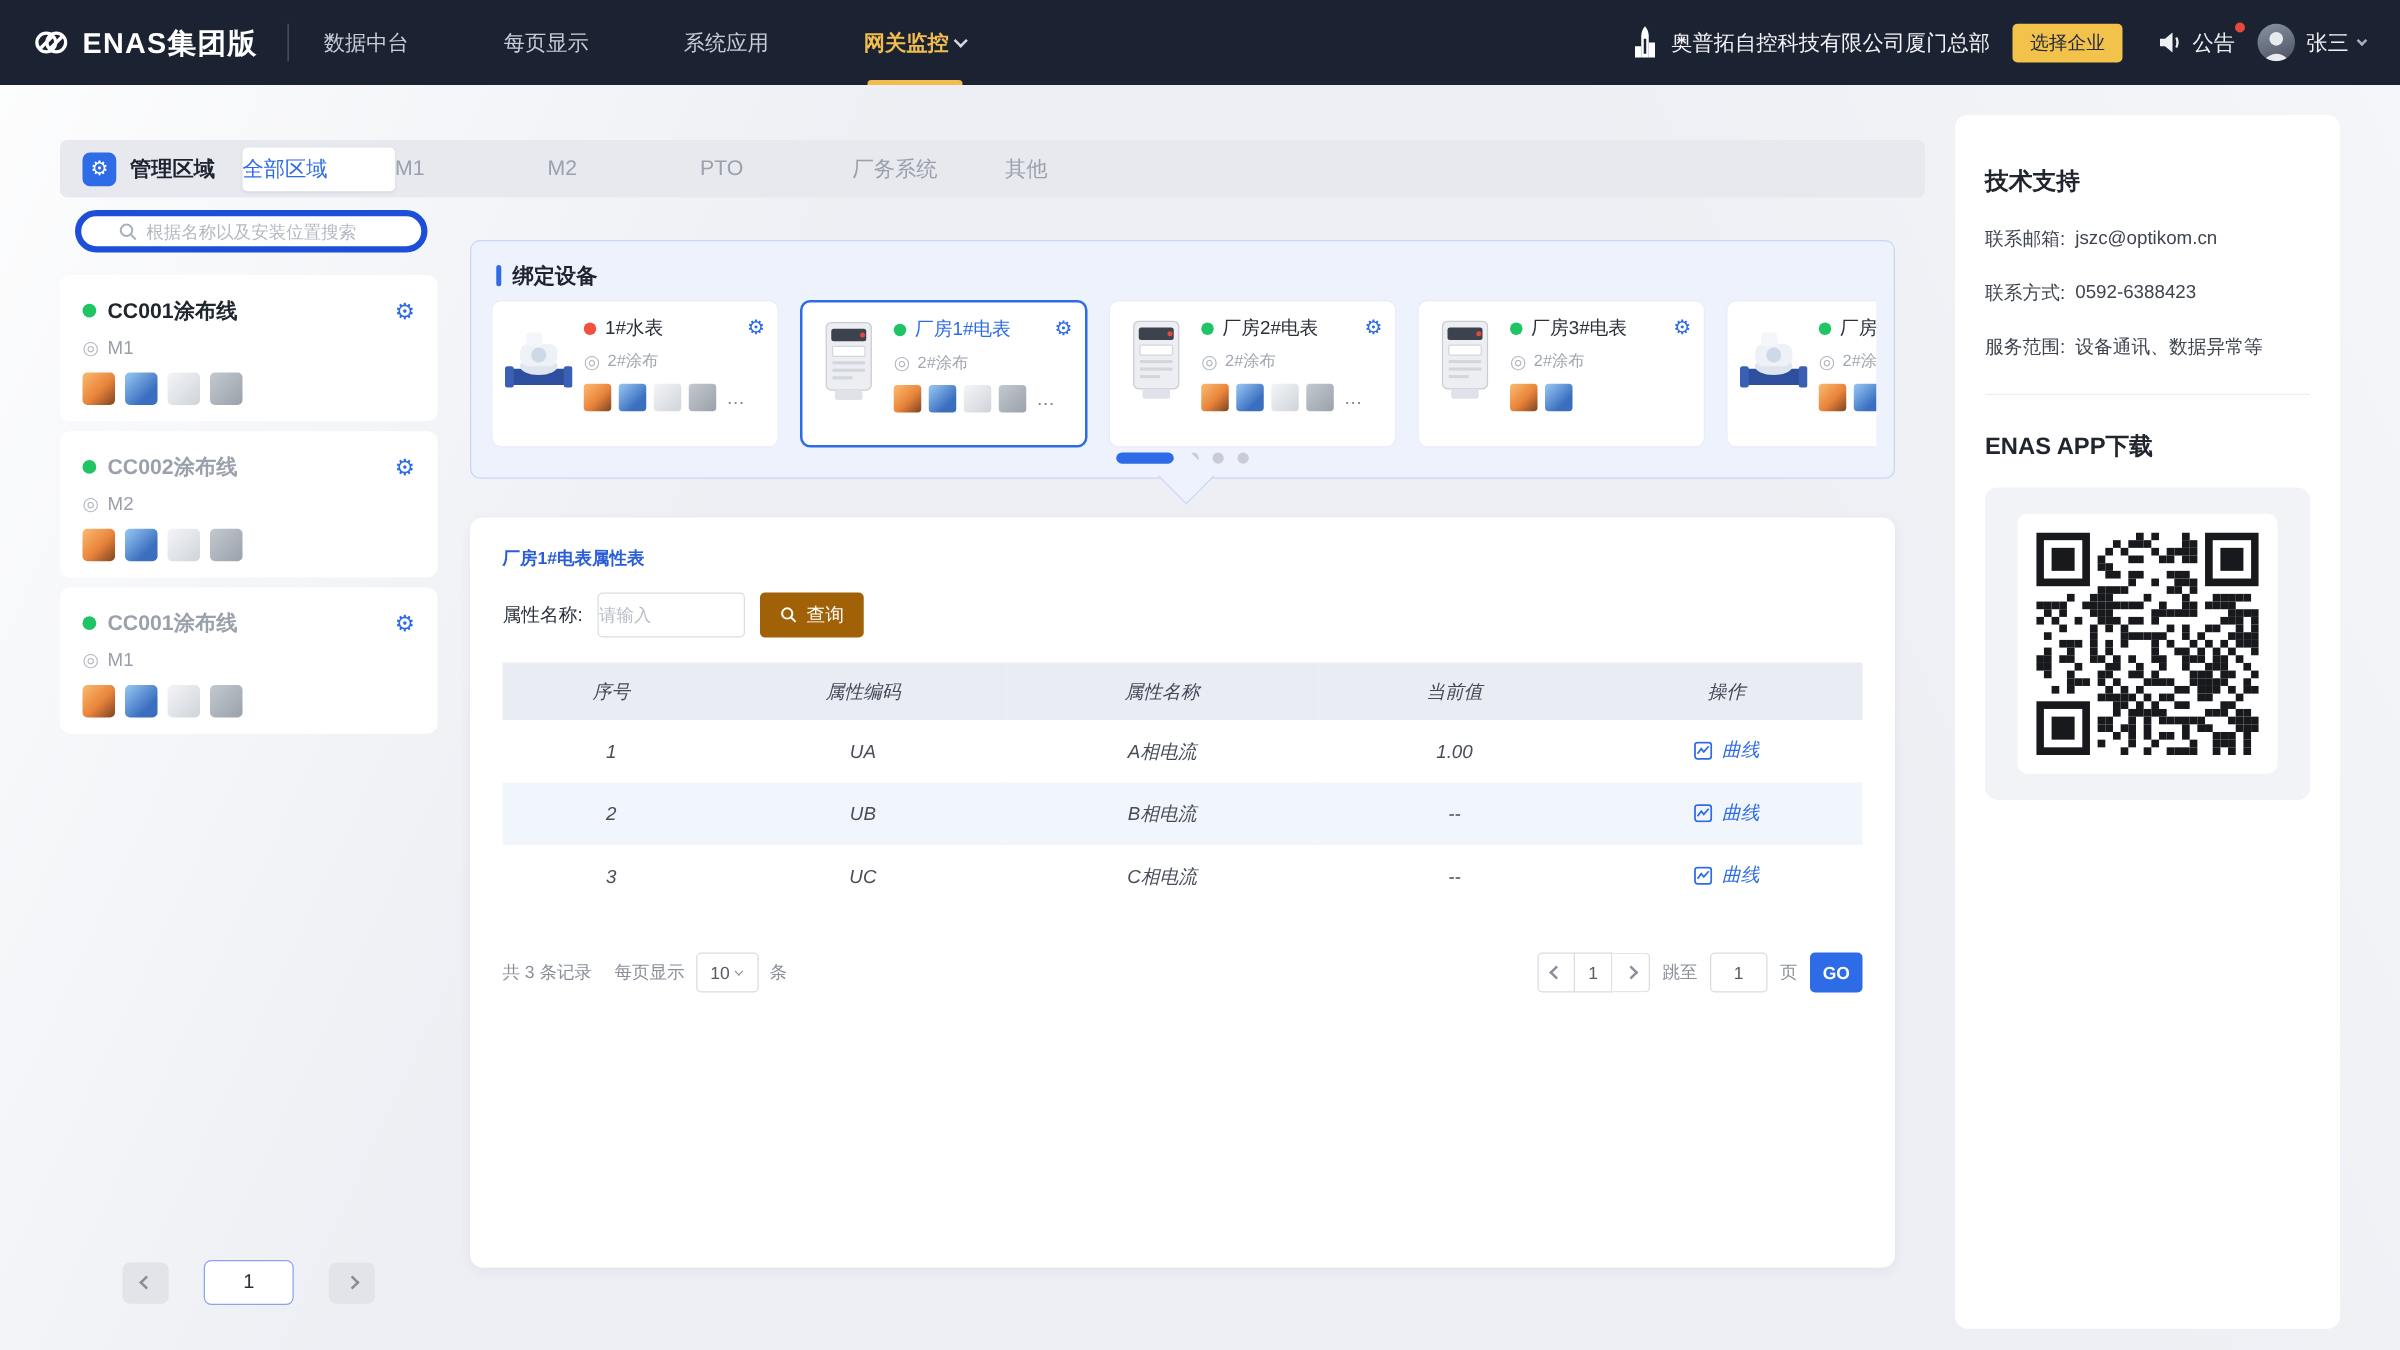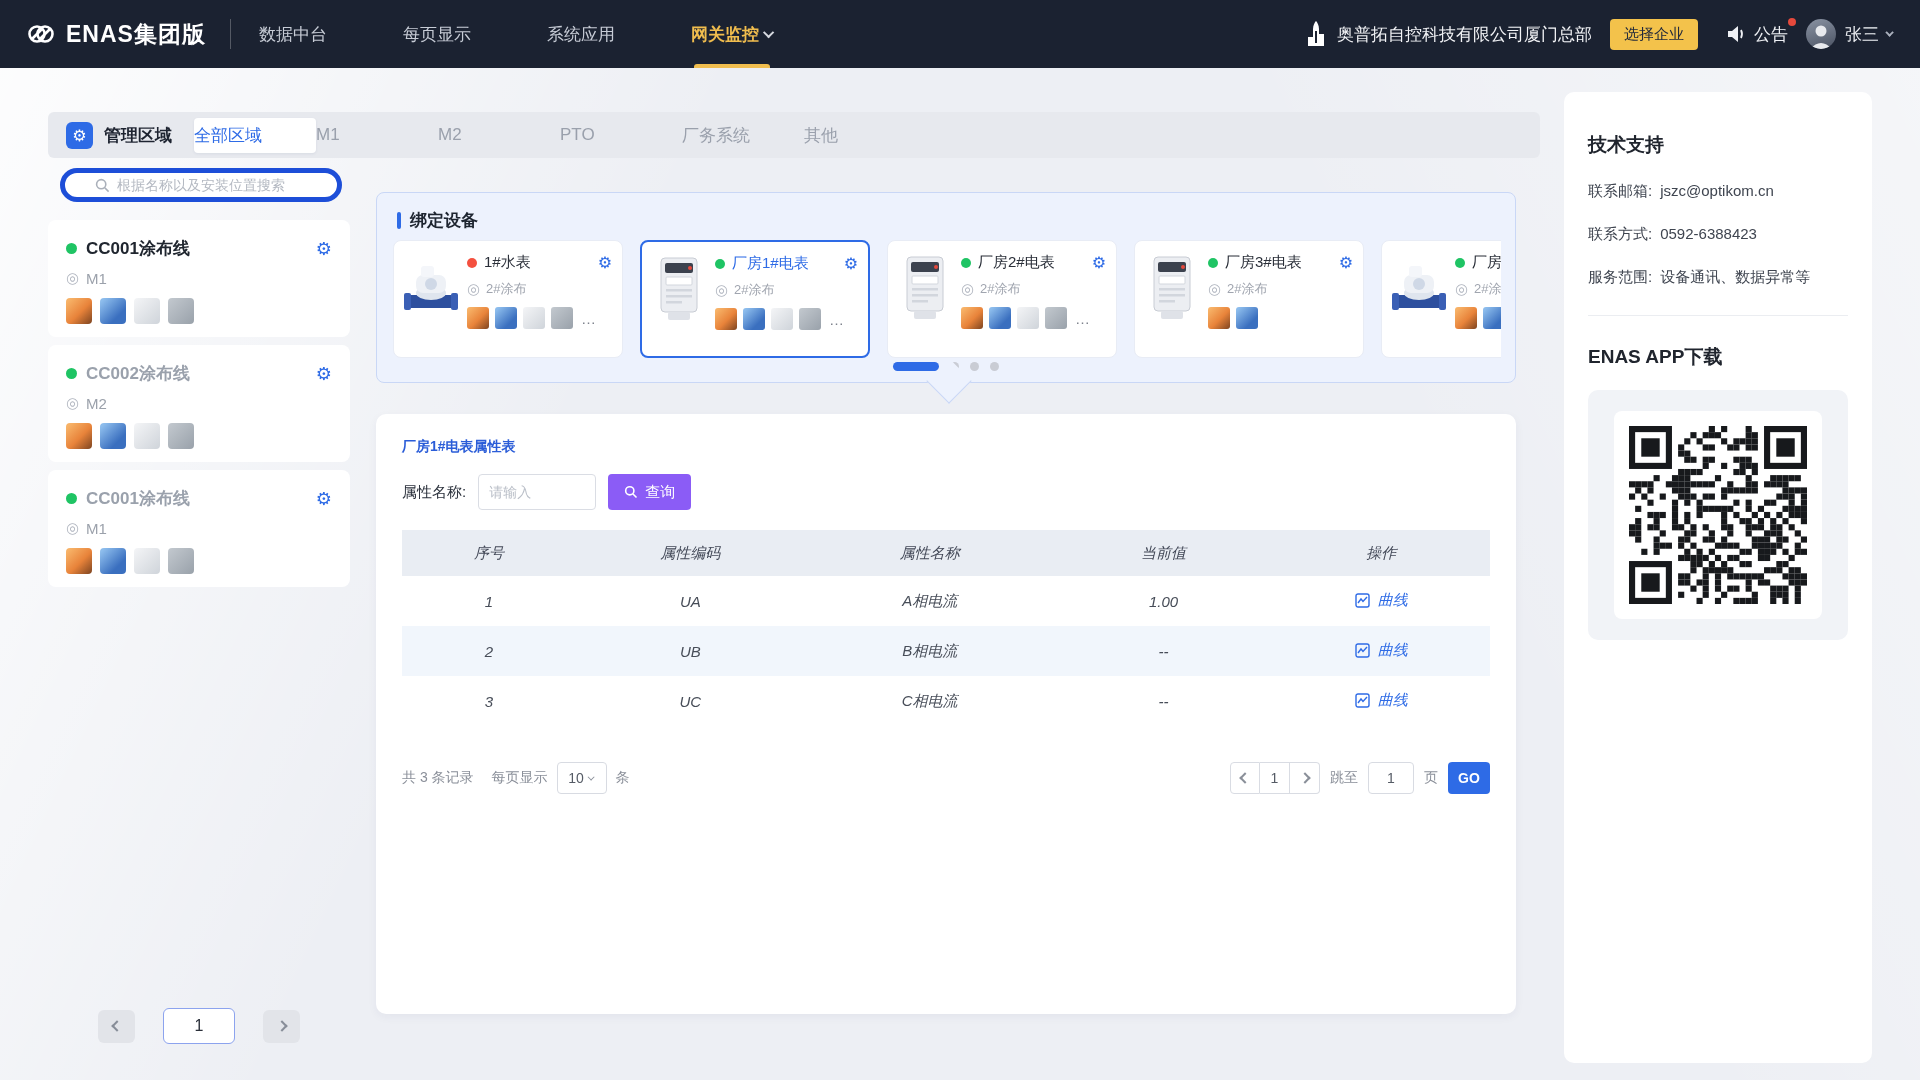--- a/index.html
+++ b/index.html
@@ -132,23 +132,23 @@
   .dot.active { width:46px; height:9px; border-radius:5px; background:#2e6be6; }
 
   
   .prop-card { position:absolute; left:376px; top:414px; width:1140px; height:600px;
                background:#fff; border-radius:10px; box-shadow:0 3px 10px rgba(35,48,90,.05);
                padding:24px 26px; }
   .prop-title { color:#2b5dd8; font-size:14px; font-weight:bold; }
   .filter-row { display:flex; align-items:center; gap:12px; margin-top:18px; }
   .filter-label { font-size:15px; color:#2b313c; }
   .filter-input { width:118px; height:36px; border:1px solid #dadde4; border-radius:4px;
-                  padding:0 10px; font-size:14px; font-family:inherit; color:#454b55; outline:none; }
+                  padding:0 0; font-size:14px; font-family:inherit; color:#454b55; outline:none; }
   .filter-input::placeholder { color:#b9bec7; }
-  .btn-query { height:36px; padding:0 16px; background:#8b5cf6; color:#fff; border:none;
+  .btn-query { height:36px; padding:0 16px; background:#a16207; color:#fff; border:none;
                border-radius:4px; font-size:15px; display:flex; align-items:center; gap:7px;
                cursor:pointer; font-family:inherit; }
   table.props { width:100%; border-collapse:collapse; margin-top:20px;font-style:italic; }
   table.props th { background:#e9edf3; height:46px; font-size:15px; font-weight:normal; color:#424857; }
   table.props td { height:50px; text-align:center; font-size:15px; color:#474d58; }
   table.props tr.alt td { background:#f1f6fc; }
   table.props th:nth-child(1){width:16%;} table.props th:nth-child(2){width:21%;}
   table.props th:nth-child(3){width:23%;} table.props th:nth-child(4){width:20%;}
   table.props th:nth-child(5){width:20%;}
   .curve-link { display:inline-flex; align-items:center; gap:8px; color:#2e6be6; cursor:pointer; }

